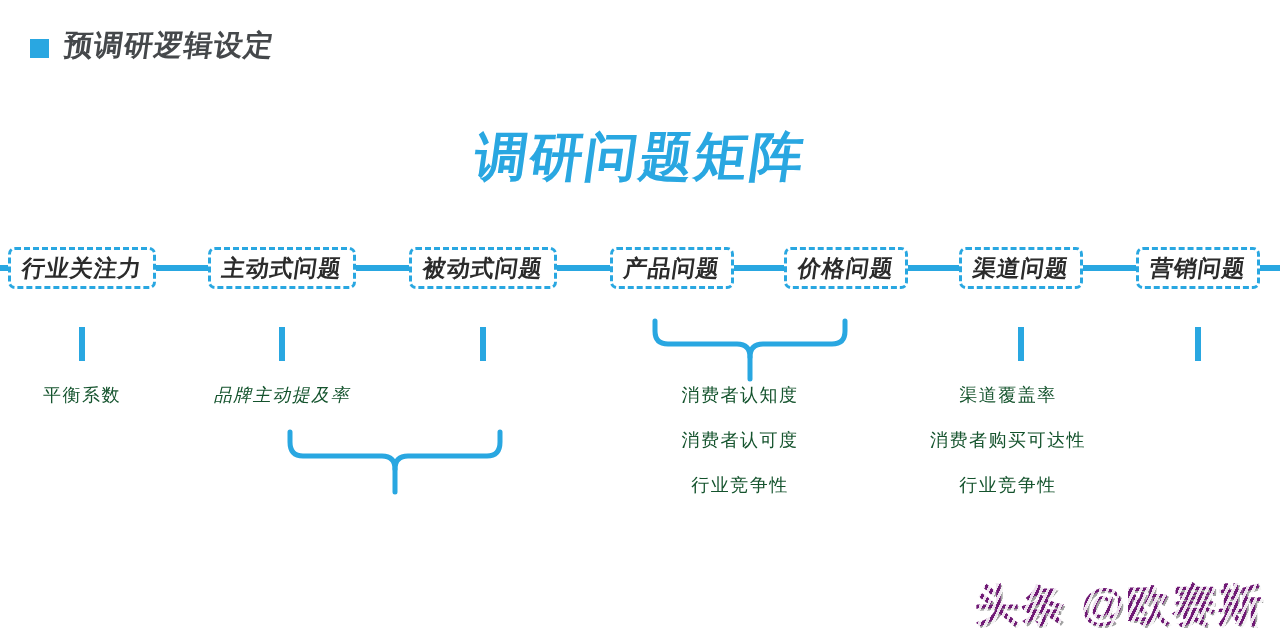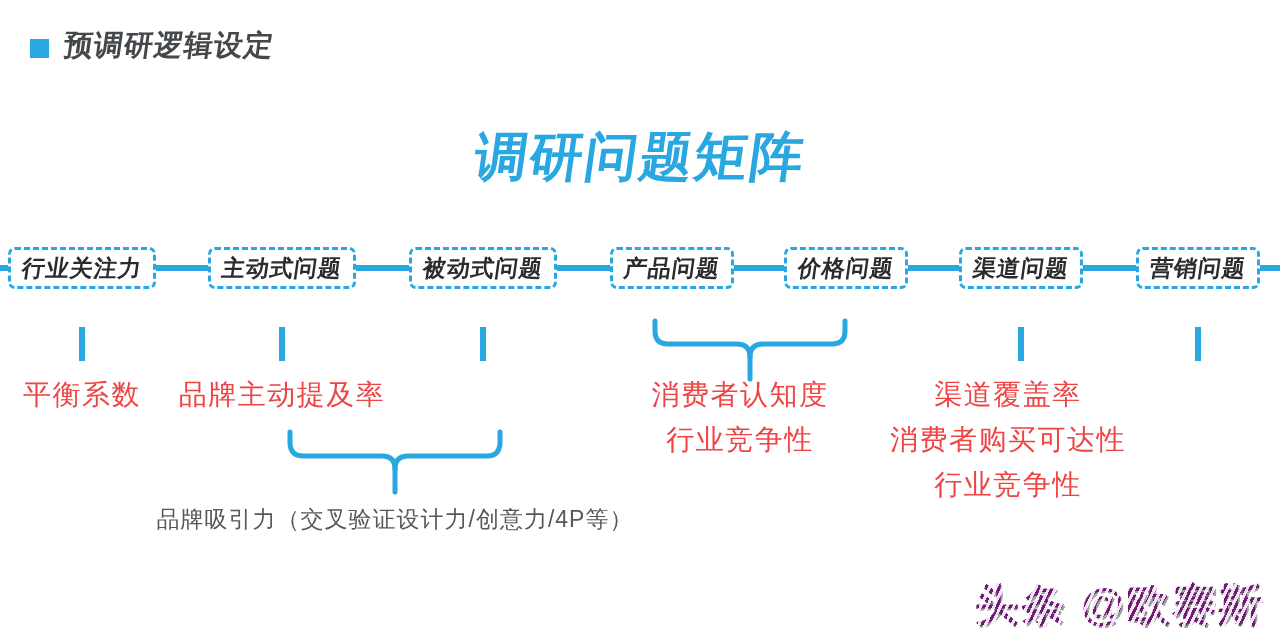--- a/index.html
+++ b/index.html
@@ -44,24 +44,24 @@
   .b7{left:1136px;width:118px;}
 
   
   .overlay{position:absolute;left:0;top:0;width:1280px;height:628px;z-index:1;pointer-events:none;}
 
   
   .metric-col{
     position:absolute;top:381px;transform:translateX(-50%);
     display:flex;flex-direction:column;align-items:center;gap:17px;
   }
-  .c1{left:82px;} .c2{left:282px;} .c3{left:483px;}
+  .c1{left:82px;} .c2{left:282px;font-style:italic;} .c3{left:483px;}
   .c4{left:740px;} .c5{left:1008px;} .c6{left:1195px;}
   .metric{
-    font-size:28px;color:#ef4444;letter-spacing:1.5px;
+    font-size:18px;color:#14532d;letter-spacing:1.5px;
     white-space:nowrap;height:28px;line-height:28px;
   }
   .joint-label{
     position:absolute;left:395px;top:504px;transform:translateX(-50%);
     font-size:23px;color:#595757;letter-spacing:1px;white-space:nowrap;
   }
 
   
   .watermark{
     position:absolute;right:12px;top:574px;padding:2px 4px;
@@ -129,25 +129,25 @@
   </svg>
 
   <div class="metric-col c1">
     <div class="metric">平衡系数</div>
   </div>
   <div class="metric-col c2">
     <div class="metric">品牌主动提及率</div>
   </div>
   <div class="metric-col c4">
     <div class="metric">消费者认知度</div>
+    <div class="metric">消费者认可度</div>
     <div class="metric">行业竞争性</div>
   </div>
   <div class="metric-col c5">
     <div class="metric">渠道覆盖率</div>
     <div class="metric">消费者购买可达性</div>
     <div class="metric">行业竞争性</div>
   </div>
 
-  <div class="joint-label">品牌吸引力（交叉验证设计力/创意力/4P等）</div>
 
   <div class="watermark">头条 @欧赛斯</div>
 
 </div>
 
 </body></html>

